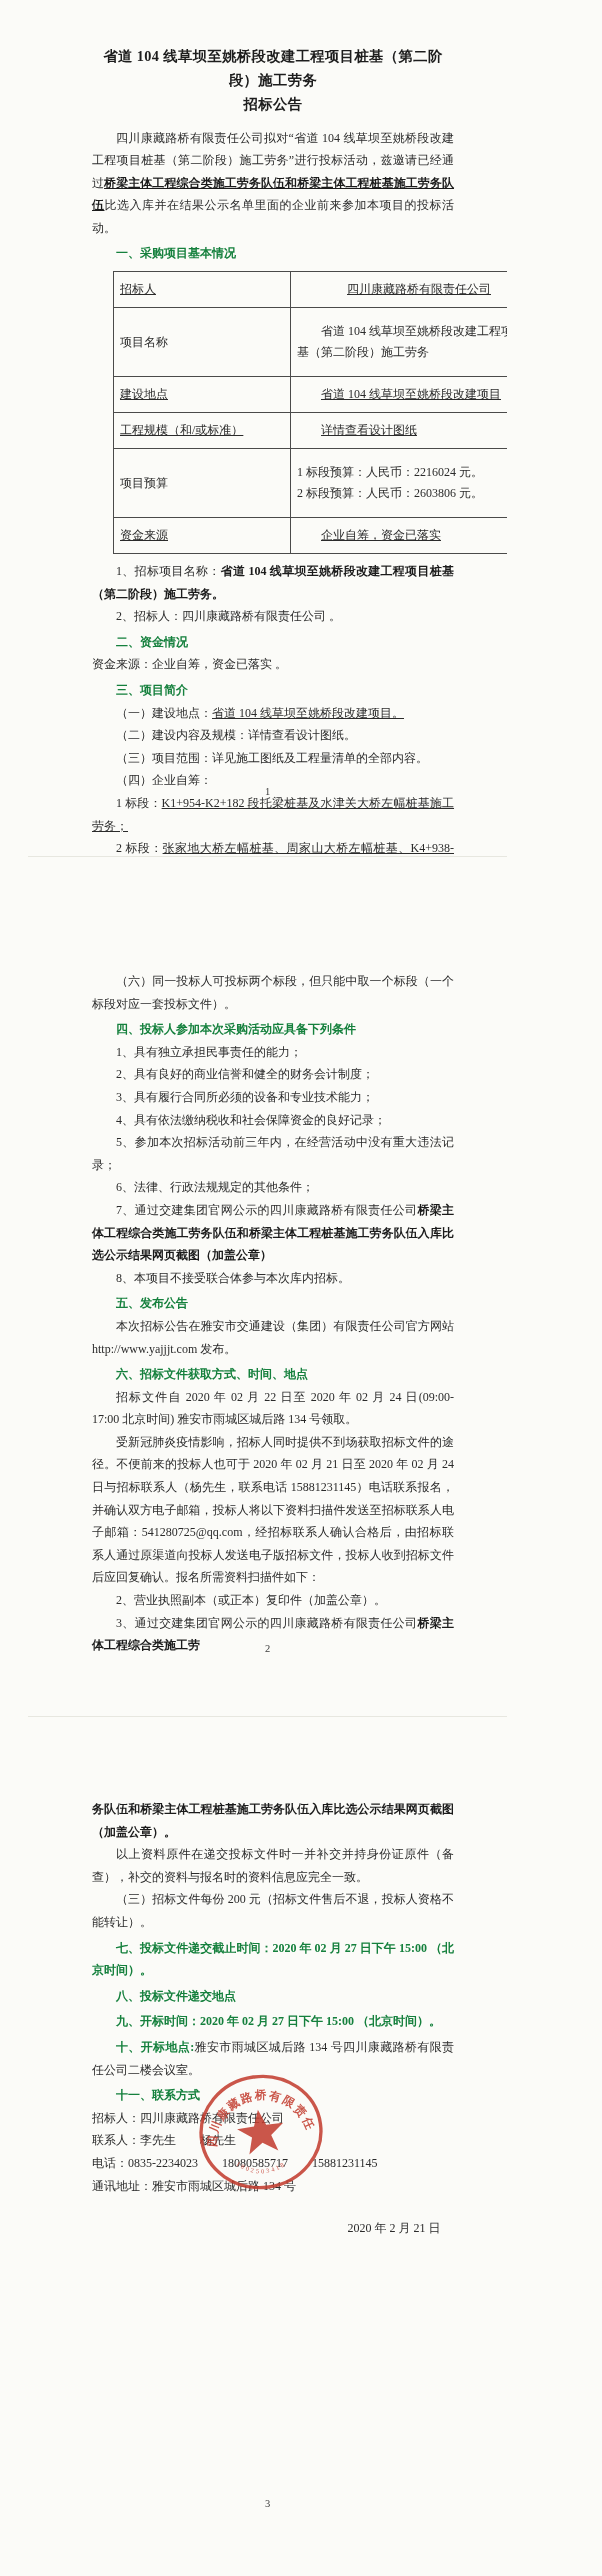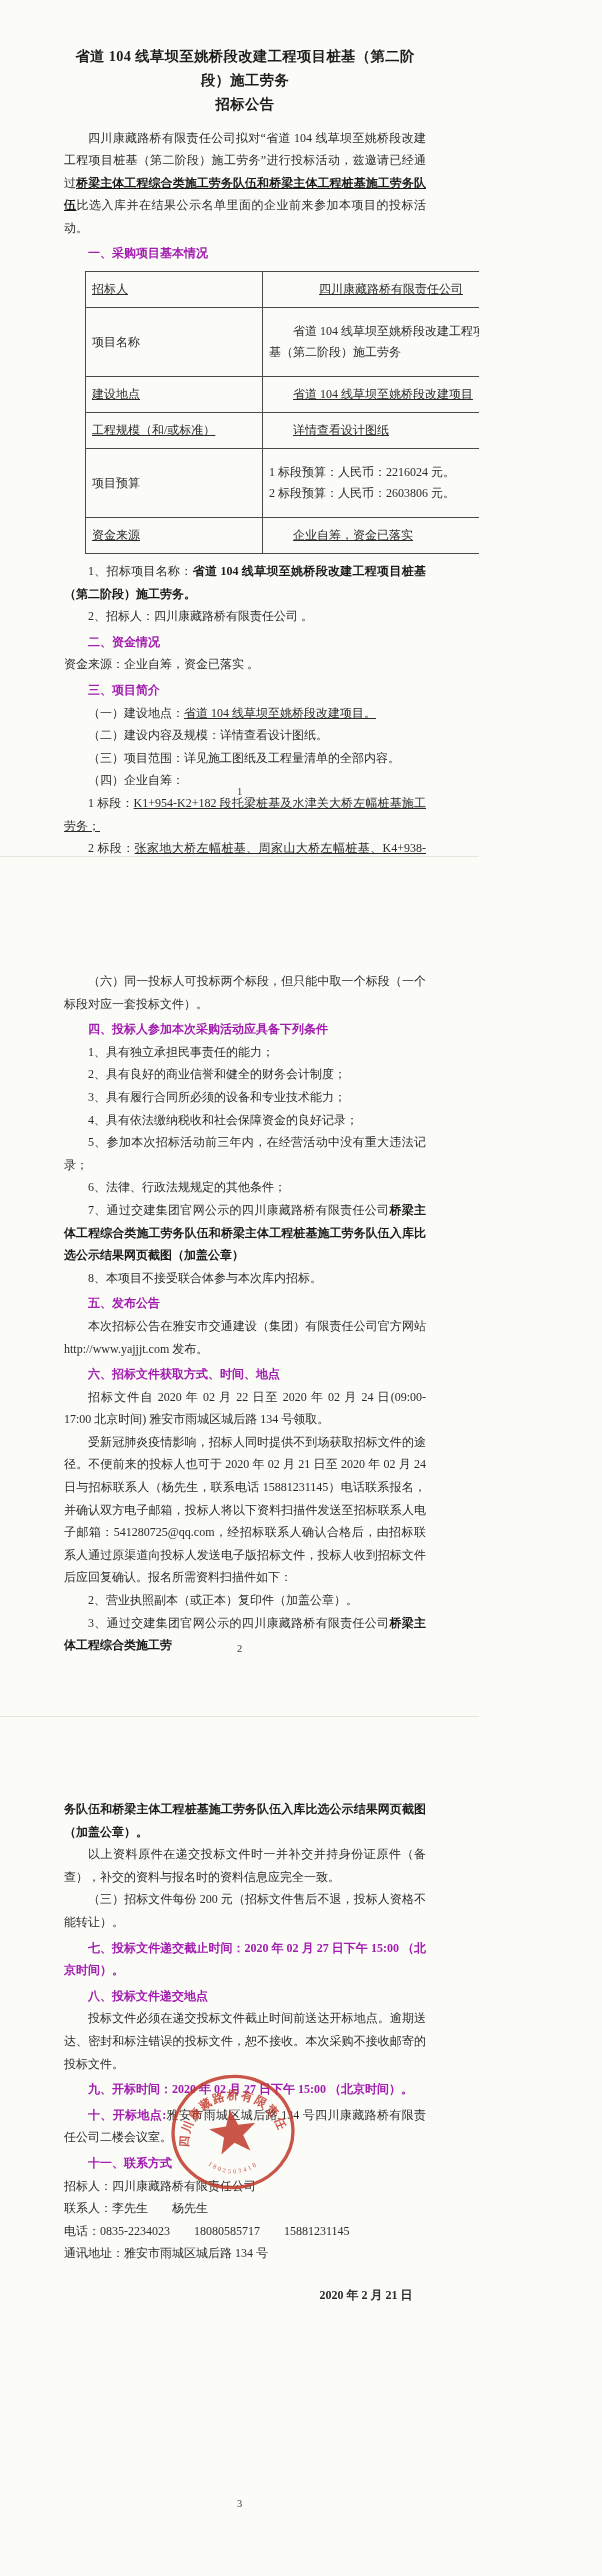--- a/index.html
+++ b/index.html
@@ -2,43 +2,43 @@
 <html style="font-size:12px"><head>
 <meta charset="utf-8">
 <style>
   html,body{margin:0;padding:0;background:#f3f3ef;}
   .doc{
     width:602px;height:2576px;margin:0 auto;position:relative;
     background:#fbfbf8;
     font-family:"Liberation Serif","DejaVu Serif",serif;
     color:#2b2b2b;font-size:12px;overflow:hidden;
   }
-  .page{position:relative;width:479px;overflow:hidden;box-sizing:border-box;}
+  .page{position:relative;width:479px;overflow:hidden;box-sizing:border-box;margin-left:28px;}
   .p1{height:857px;padding:44px 53px 0 64px;border-bottom:0.8px solid #e7e7e0;}
   .p2{height:860px;padding:113px 53px 0 64px;border-bottom:0.8px solid #e7e7e0;}
   .p3{height:860px;padding:81px 53px 0 64px;}
   .title{font-size:14.3px;font-weight:bold;text-align:center;line-height:24px;margin:0;color:#1d1d1d;letter-spacing:0.4px;}
   p{margin:0;line-height:22.6px;text-align:justify;}
   .ind{text-indent:2em;}
   .sp{margin-top:3px;}
-  .hd{font-weight:bold;color:#a21caf;}
+  .hd{font-weight:bold;color:#15803d;}
   .em-b{font-weight:bold;color:#1b1b1b;}
   .em-ub{font-weight:bold;text-decoration:underline;color:#1b1b1b;}
   .u{text-decoration:underline;}
   .pre{white-space:pre-wrap;}
   
   table.info{border-collapse:collapse;margin:6px 0 6px 21px;width:435px;table-layout:fixed;}
   table.info td{border:0.8px solid #4a4a4a;vertical-align:middle;padding:3px 6px;line-height:21px;}
   td.lab{width:164px;padding-left:19.6px;}
   td.val{text-indent:2em;}
   tr.r-s td{height:29px;text-decoration:underline;}
   tr.r-m td{height:62px;}
   .pagenum{position:absolute;left:0;width:100%;text-align:center;font-size:10.5px;color:#3a3a3a;}
   .pn1{bottom:59px;}.pn2{bottom:62px;}.pn3{bottom:68px;}
-  .datefoot{text-align:right;padding-right:13.5px;margin-top:19.6px;font-weight:bold;}
+  .datefoot{text-align:right;padding-right:13.5px;margin-top:19.6px;}
   
   .seal{position:absolute;left:167px;top:352px;width:132px;height:126px;opacity:.85;pointer-events:none;transform:rotate(-8deg);}
 </style>
 </head>
 <body>
 
 <div class="doc">
 
   <section class="page p1">
     <h1 class="title">省道 104 线草坝至姚桥段改建工程项目桩基（第二阶段）施工劳务</h1>
@@ -124,21 +124,20 @@
   </section>
 
   <section class="page p3">
     <p class="em-b">务队伍和桥梁主体工程桩基施工劳务队伍入库比选公示结果网页截图（加盖公章）。</p>
     <p class="ind">以上资料原件在递交投标文件时一并补交并持身份证原件（备查），补交的资料与报名时的资料信息应完全一致。</p>
     <p class="ind">（三）招标文件每份 200 元（招标文件售后不退，投标人资格不能转让）。</p>
 
     <p class="ind hd sp">七、投标文件递交截止时间：2020 年 02 月 27 日下午 15:00 （北京时间）。</p>
 
     <p class="ind hd sp">八、投标文件递交地点</p>
-    <p class="ind">投标文件必须在递交投标文件截止时间前送达开标地点。逾期送达、密封和标注错误的投标文件，恕不接收。本次采购不接收邮寄的投标文件。</p>
 
     <p class="ind hd sp">九、开标时间：2020 年 02 月 27 日下午 15:00 （北京时间）。</p>
 
     <p class="ind sp"><span class="hd">十、开标地点:</span><span>雅安市雨城区城后路 134 号四川康藏路桥有限责任公司二楼会议室。</span></p>
 
     <p class="ind hd sp">十一、联系方式</p>
     <p class="pre">招标人：四川康藏路桥有限责任公司</p>
     <p class="pre">联系人：李先生　　杨先生</p>
     <p class="pre">电话：0835-2234023　　18080585717　　15881231145</p>
     <p class="pre">通讯地址：雅安市雨城区城后路 134 号</p>

